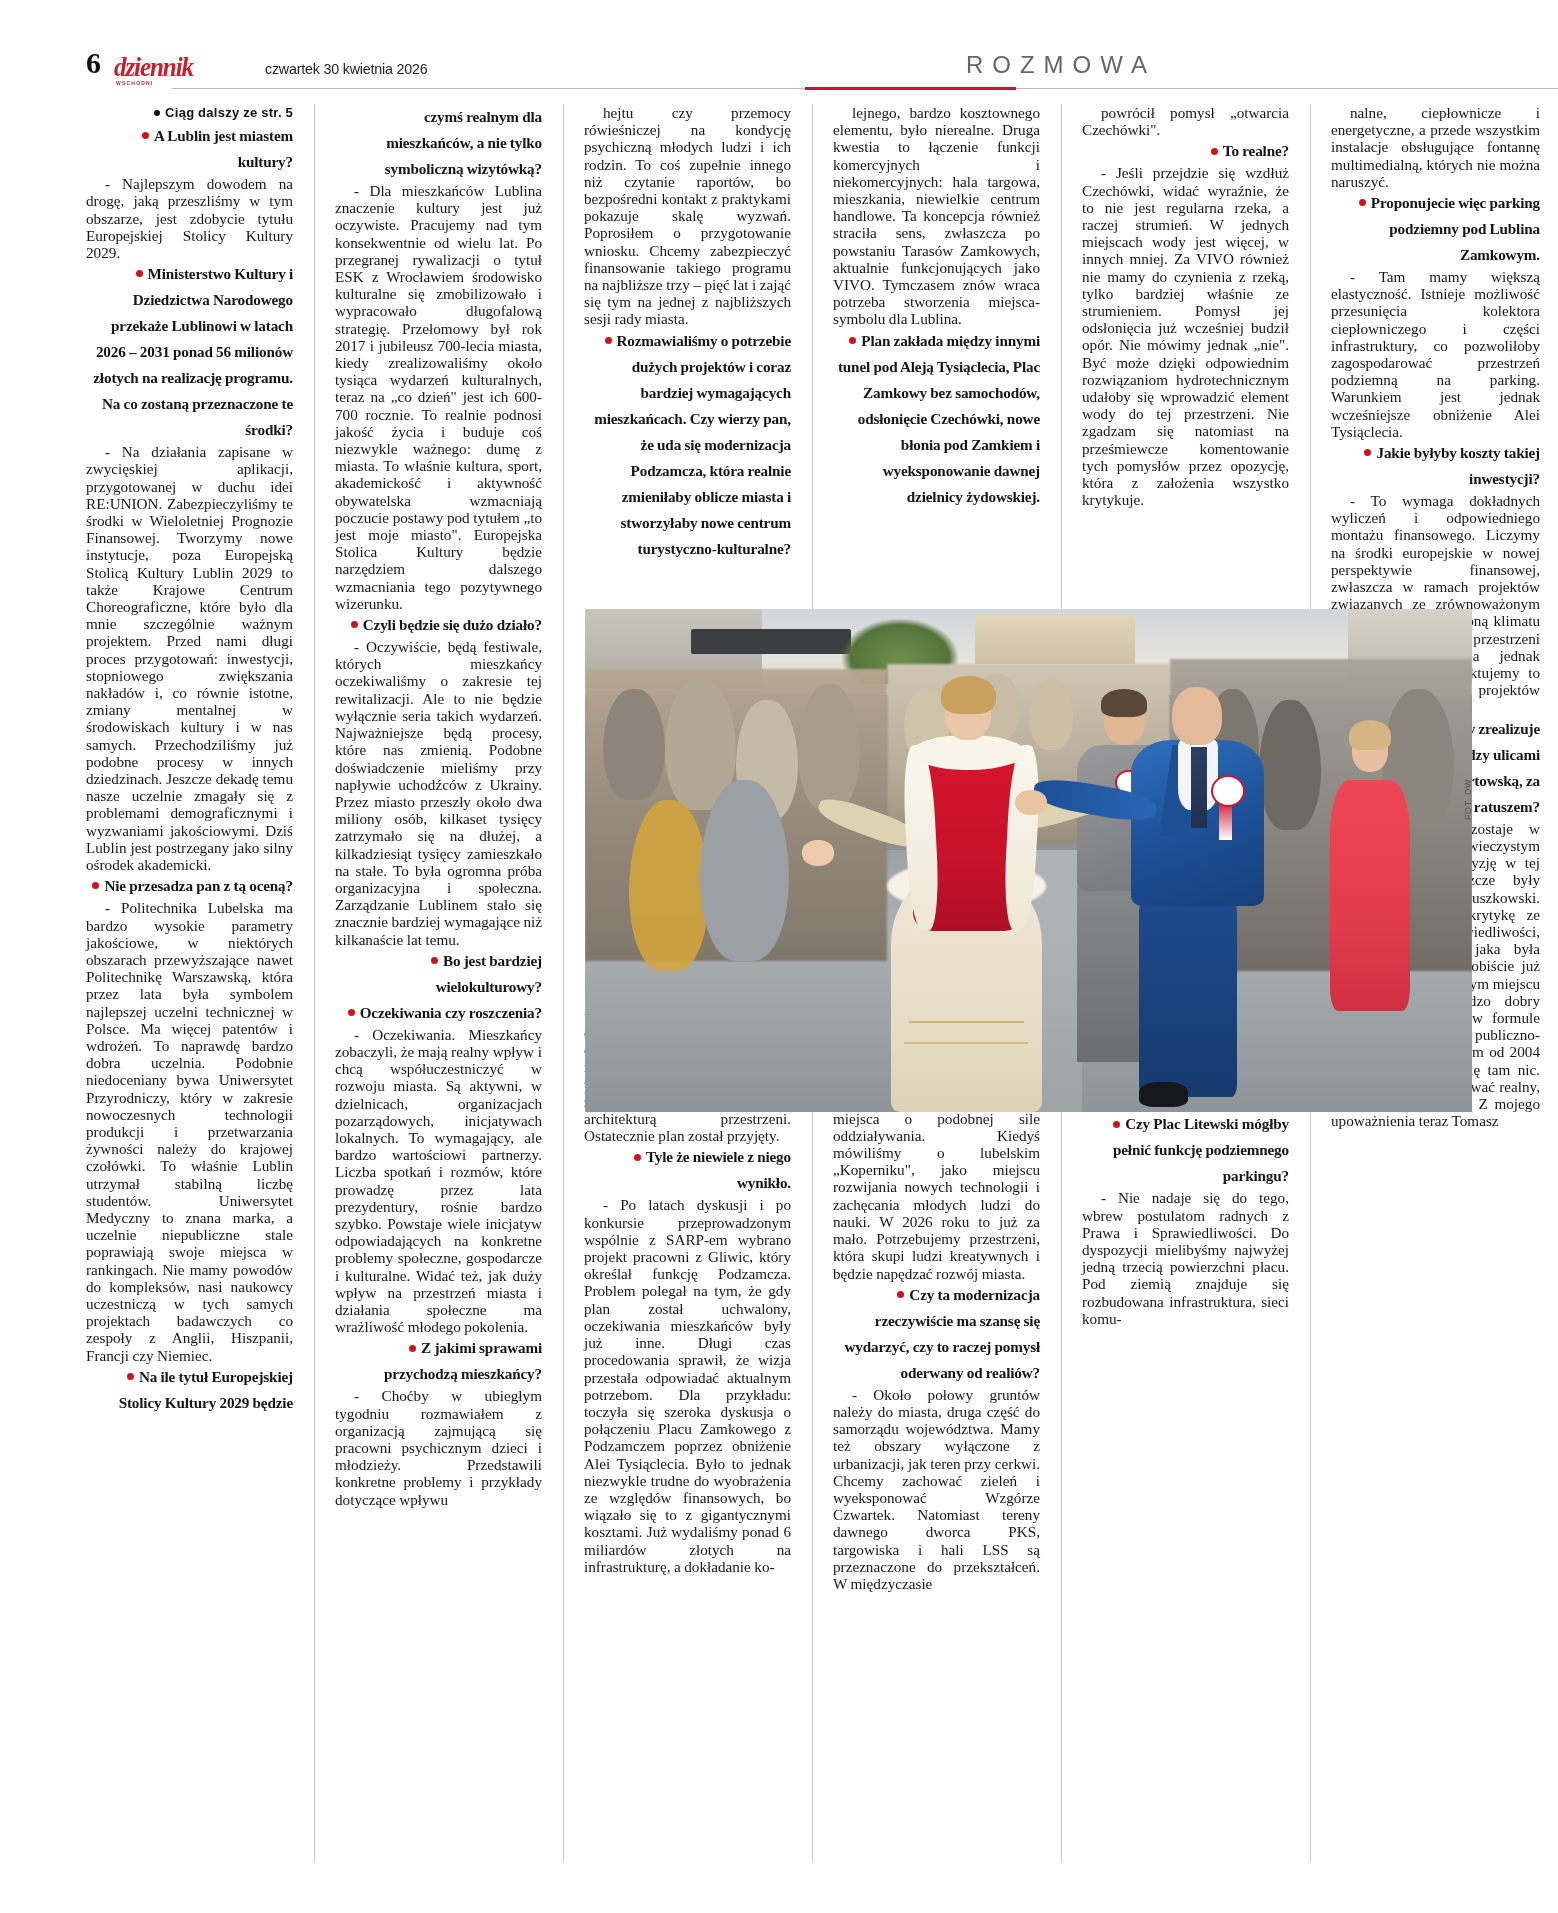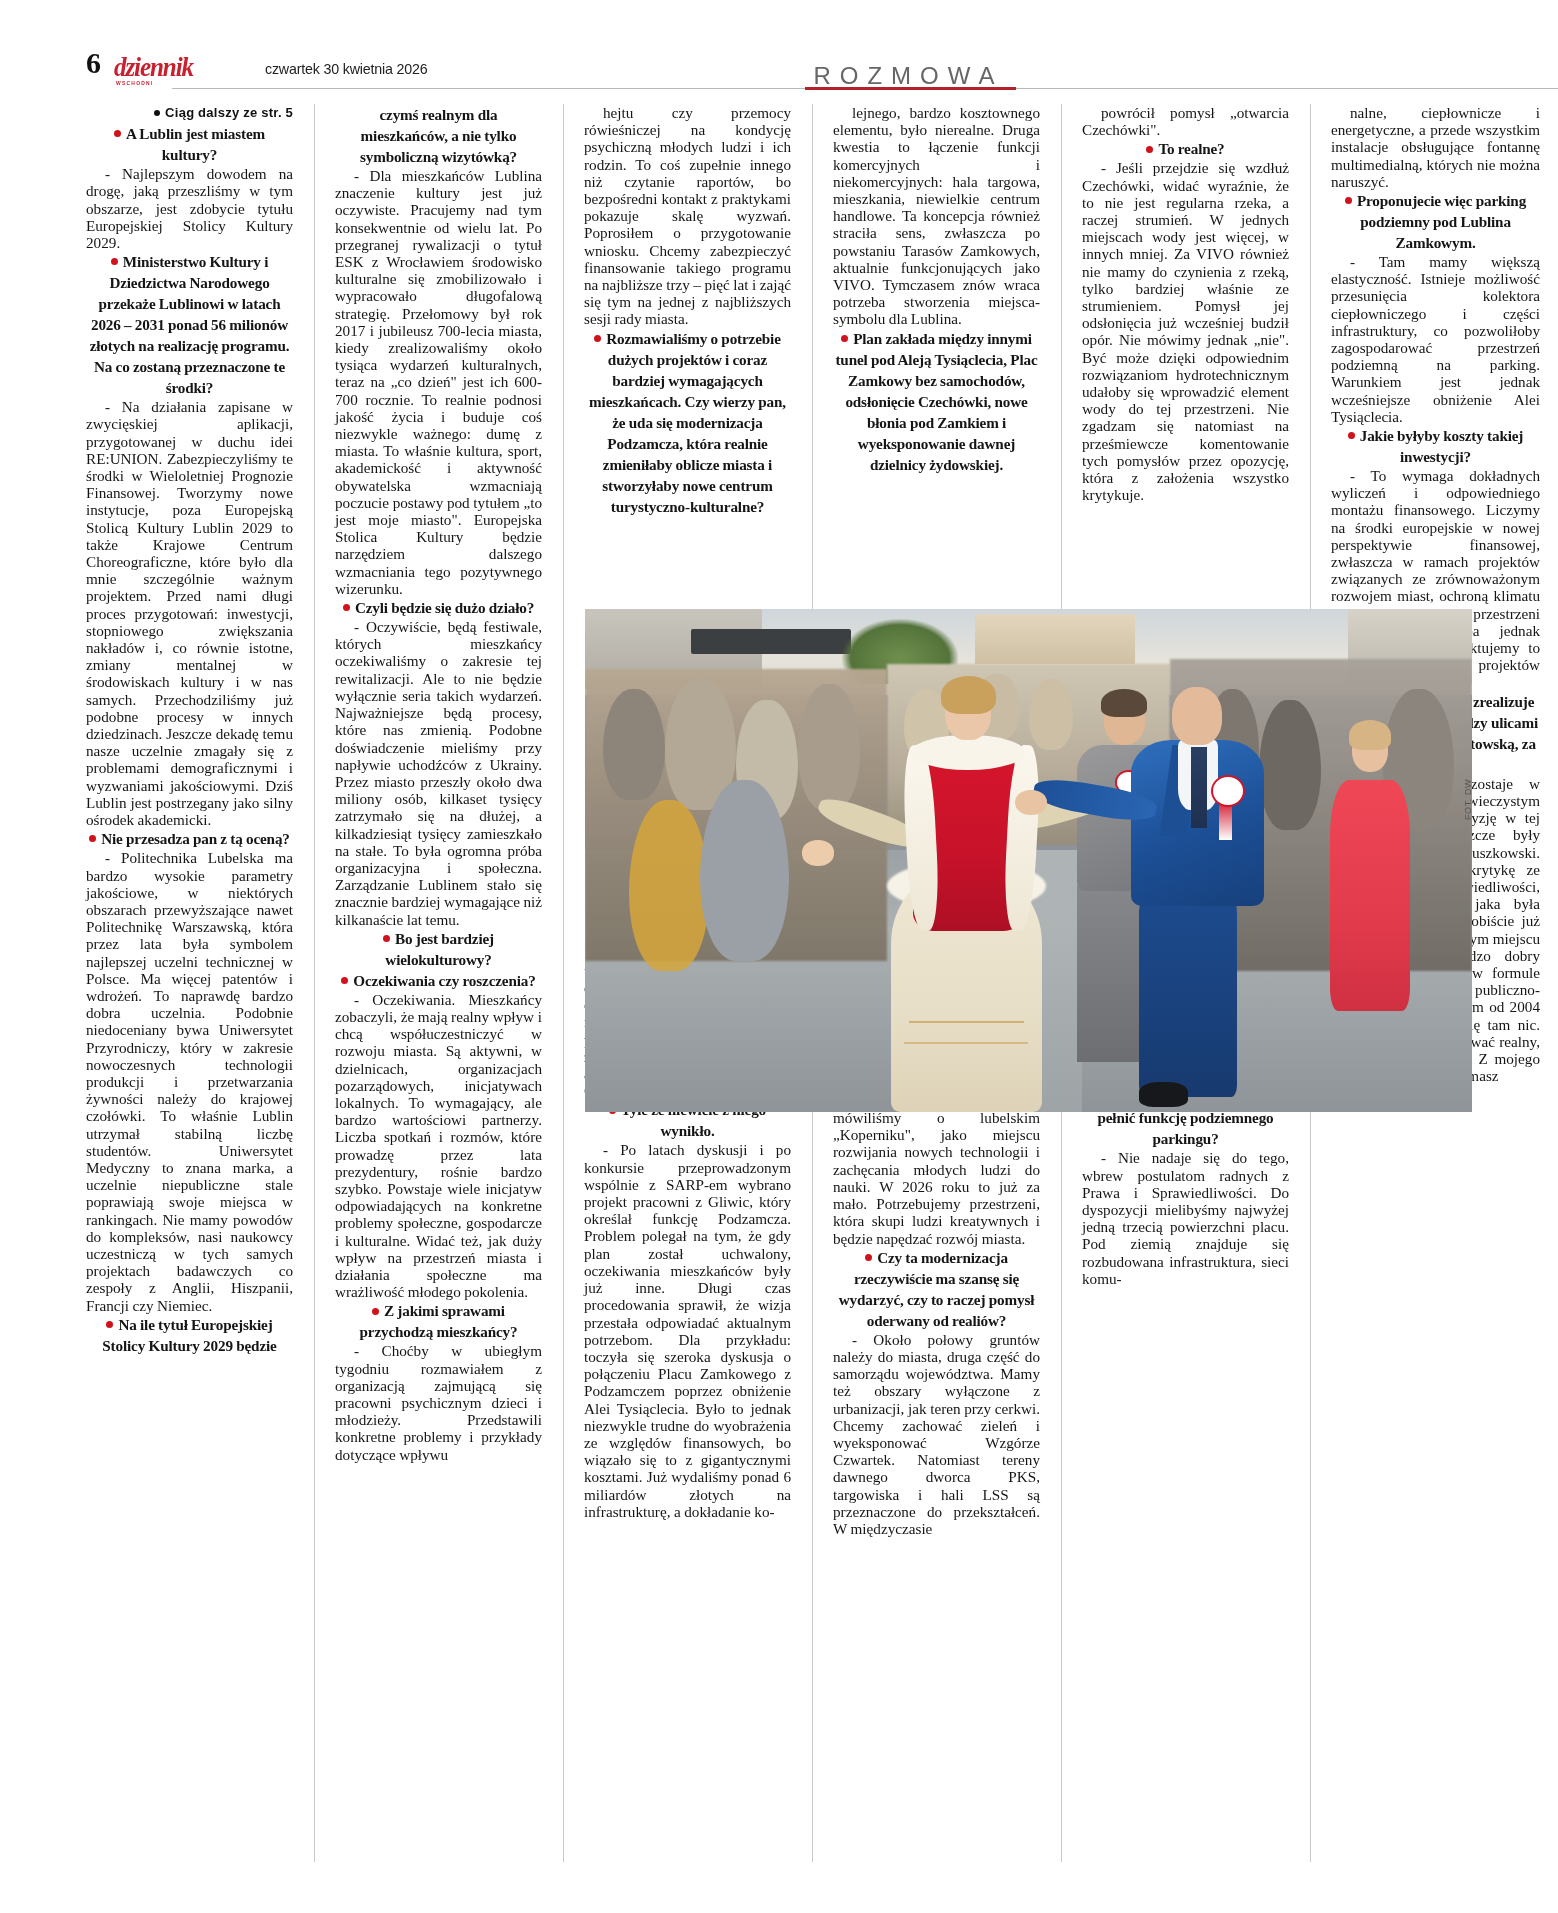--- a/index.html
+++ b/index.html
@@ -37,22 +37,22 @@
     color:#c8202e;
     transform:scaleX(0.9);transform-origin:left center;
   }
   .issue-date{
     position:absolute;left:179px;top:10px;
     font-family:"Liberation Sans",sans-serif;
     font-size:15px;color:#222;letter-spacing:-0.2px;
     transform:scaleX(0.95);transform-origin:left center;
   }
   .section-title{
-    position:absolute;left:575px;top:12px;width:495px;
-    text-align:center;
+    position:absolute;left:575px;top:1px;width:495px;
+    text-align:right;
     font-family:"Liberation Sans",sans-serif;
     font-size:24px;letter-spacing:9px;color:#666;
     font-weight:300;
   }
   .rule-red{
     position:absolute;left:719px;top:37px;width:211px;height:2.5px;
     background:#b3222b;
   }
   .rule-grey{
     position:absolute;left:86px;top:38px;width:1386px;height:1px;
@@ -82,22 +82,22 @@
   .vline{
     position:absolute;top:0;width:1px;background:#c9c9c9;
   }
 
   p{margin:0;padding:0;text-indent:1.25em;}
 
   
   .q{
     font-weight:700;
     text-indent:0;
-    text-align:center;
-    line-height:21px;
+    text-align:right;
+    line-height:26px;
     letter-spacing:-0.15px;
   }
   .q .bullet{
     display:inline-block;
     width:7px;height:7px;border-radius:50%;
     background:#d0121b;
     vertical-align:0.12em;
     margin-right:5px;
   }
   .kicker{

